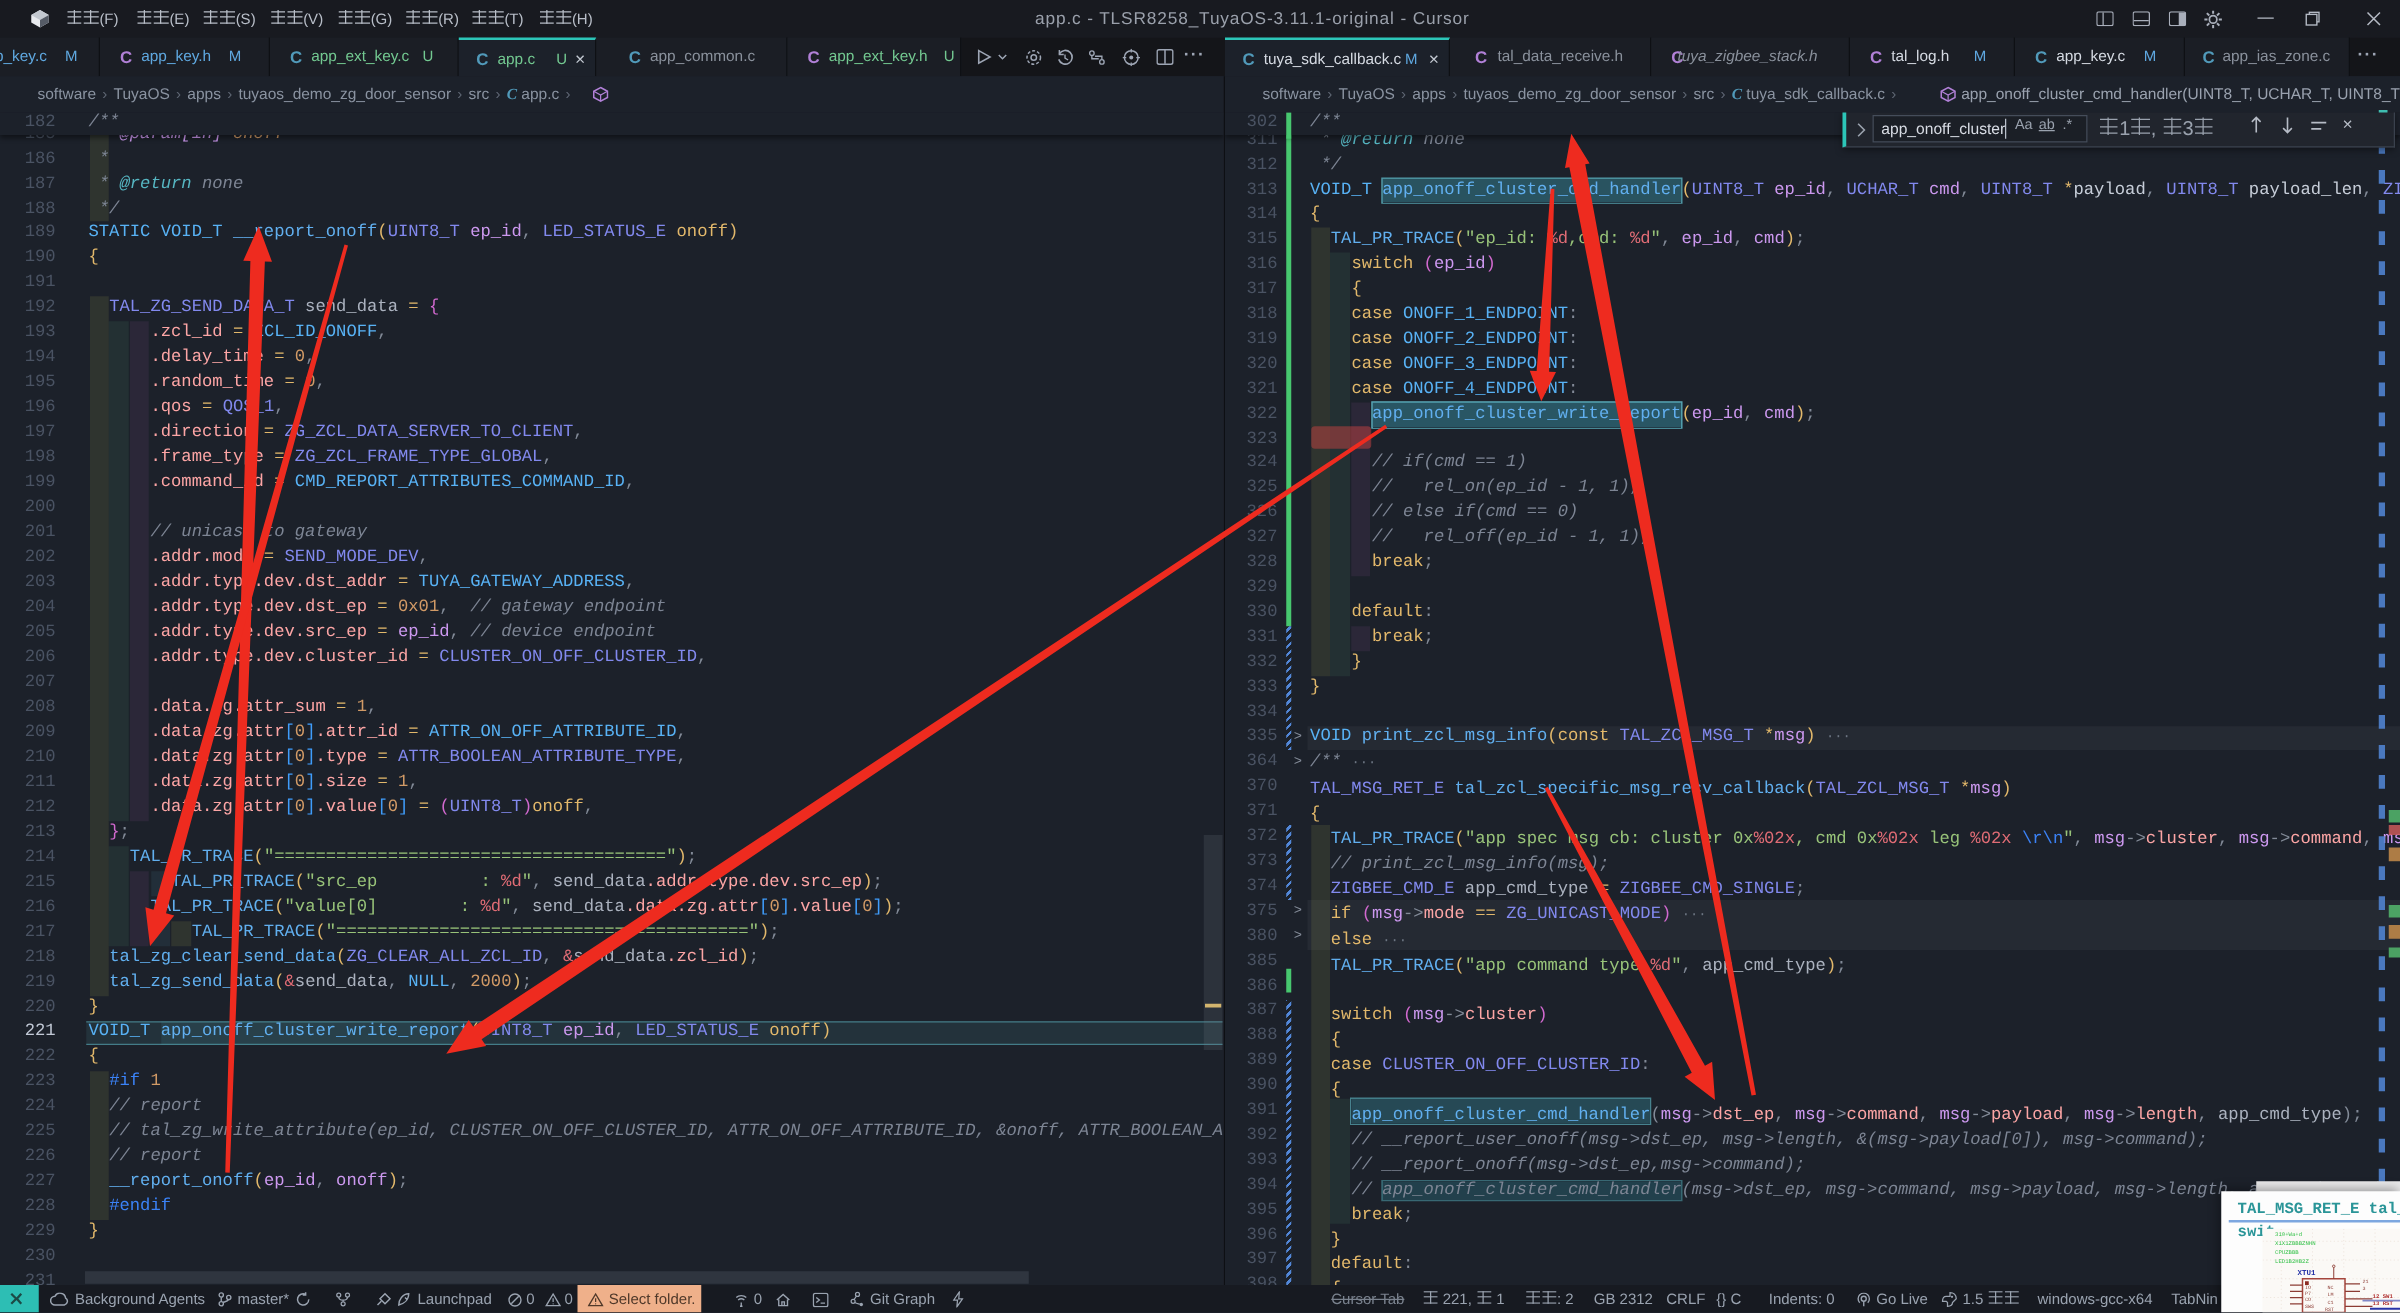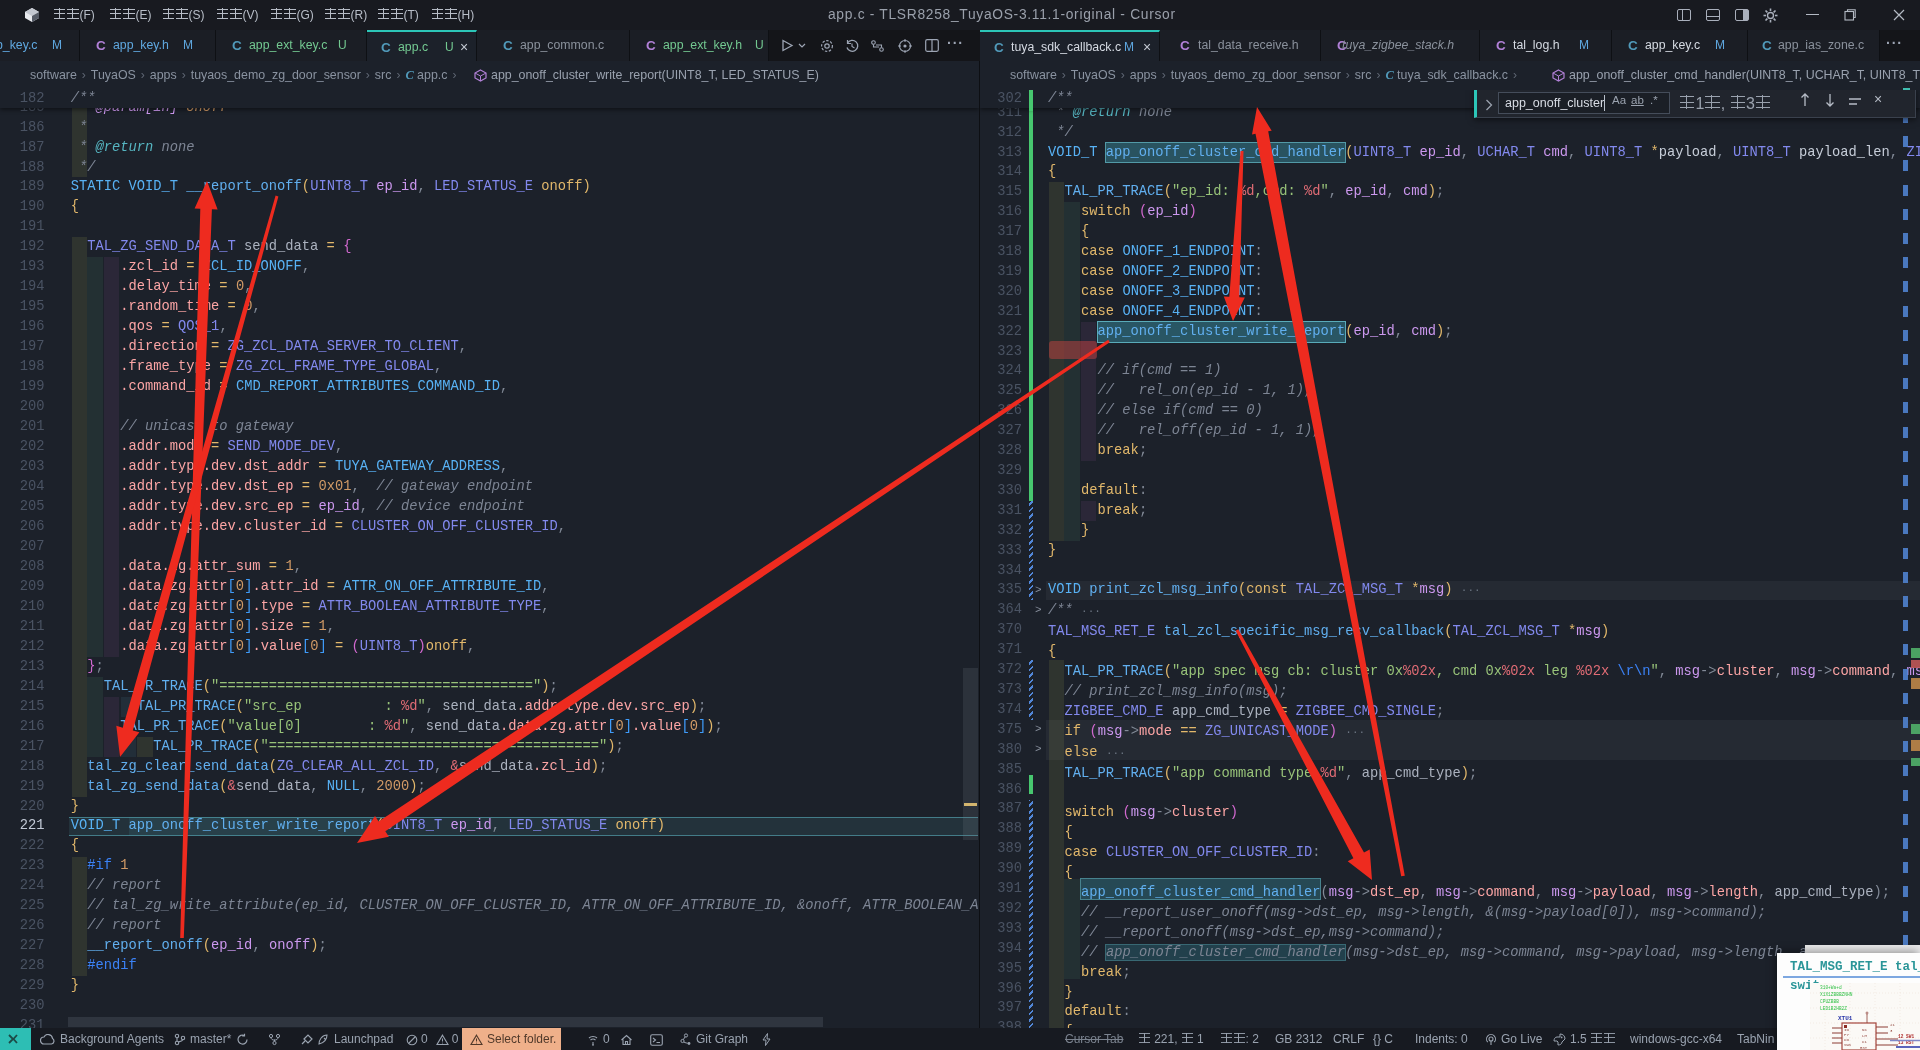--- a/index.html
+++ b/index.html
@@ -190,21 +190,20 @@
         <span class="lbl" style="left:30px">app_ias_zone.c</span>
       </div>
       <div class="abs" style="left:1886px;top:5px;color:#9da5b4;font-size:14px;letter-spacing:1px;font-weight:bold">···</div>
     </div>
     <div id="crumbs">
       <div class="crumb" style="left:30px">software<span class="csep">›</span>TuyaOS<span class="csep">›</span>apps<span class="csep">›</span>tuyaos_demo_zg_door_sensor<span class="csep">›</span>src<span class="csep">›</span><span style="color:#519aba;font-weight:bold;font-style:italic;font-family:'Liberation Serif',serif">C</span> app.c<span class="csep">›</span></div>
       <svg class="abs" style="left:474px;top:8px" width="13" height="13" viewBox="0 0 13 13">
         <path d="M6.5 1 L12 4 L12 9 L6.5 12 L1 9 L1 4 Z" fill="none" stroke="#b180d7" stroke-width="1.2"></path>
         <path d="M1 4 L6.5 7 L12 4 M6.5 7 L6.5 12" stroke="#b180d7" fill="none" stroke-width="1"></path>
       </svg>
-      <div class="crumb" style="left:491px;color:#9aa2af">app_onoff_cluster_write_report(UINT8_T, LED_STATUS_E)</div>
       <div class="crumb" style="left:1010px">software<span class="csep">›</span>TuyaOS<span class="csep">›</span>apps<span class="csep">›</span>tuyaos_demo_zg_door_sensor<span class="csep">›</span>src<span class="csep">›</span><span style="color:#519aba;font-weight:bold;font-style:italic;font-family:'Liberation Serif',serif">C</span> tuya_sdk_callback.c<span class="csep">›</span></div>
       <svg class="abs" style="left:1552px;top:8px" width="13" height="13" viewBox="0 0 13 13">
         <path d="M6.5 1 L12 4 L12 9 L6.5 12 L1 9 L1 4 Z" fill="none" stroke="#b180d7" stroke-width="1.2"></path>
         <path d="M1 4 L6.5 7 L12 4 M6.5 7 L6.5 12" stroke="#b180d7" fill="none" stroke-width="1"></path>
       </svg>
       <div class="crumb" style="left:1569px;color:#9aa2af">app_onoff_cluster_cmd_handler(UINT8_T, UCHAR_T, UINT8_T *, U</div>
     </div>
     <div id="divider"></div>
     <div id="edl">
       <div class="abs" style="left:71.5px;top:7.6px;width:15.5px;height:79.9px;background:rgba(255,255,110,0.085)"></div>

